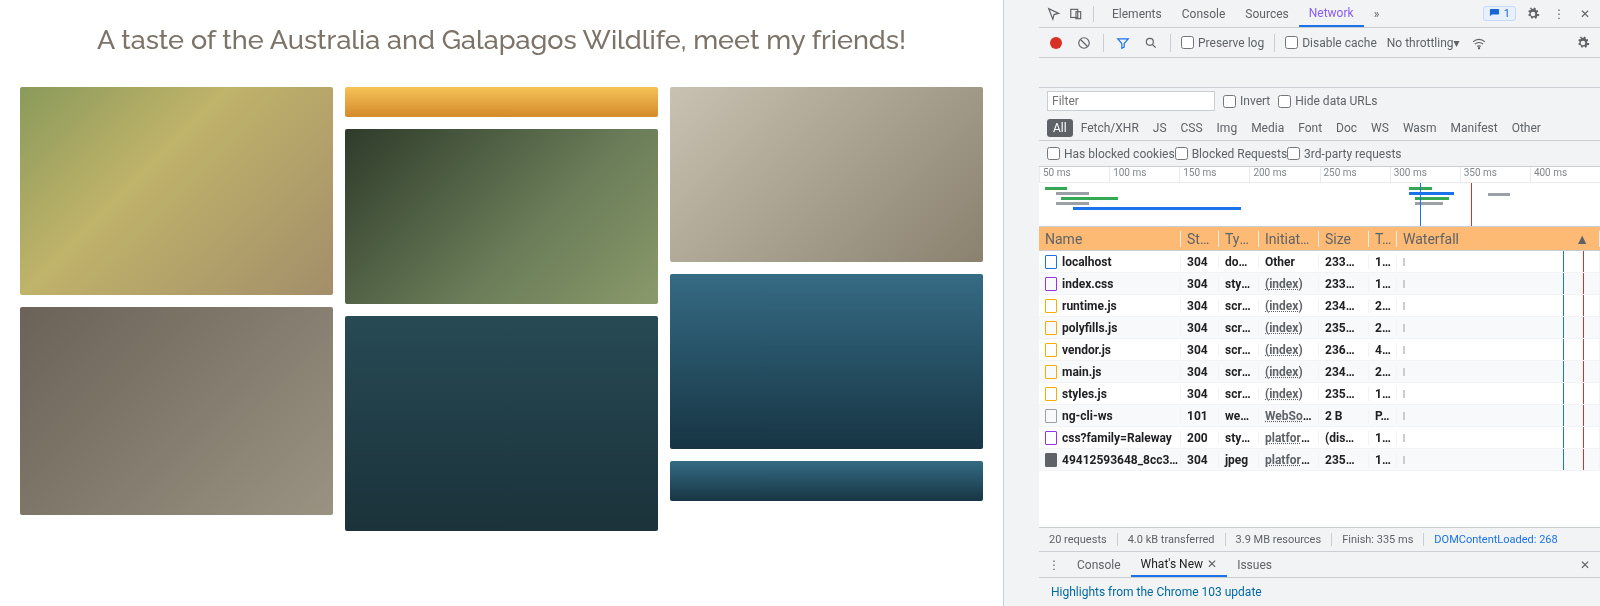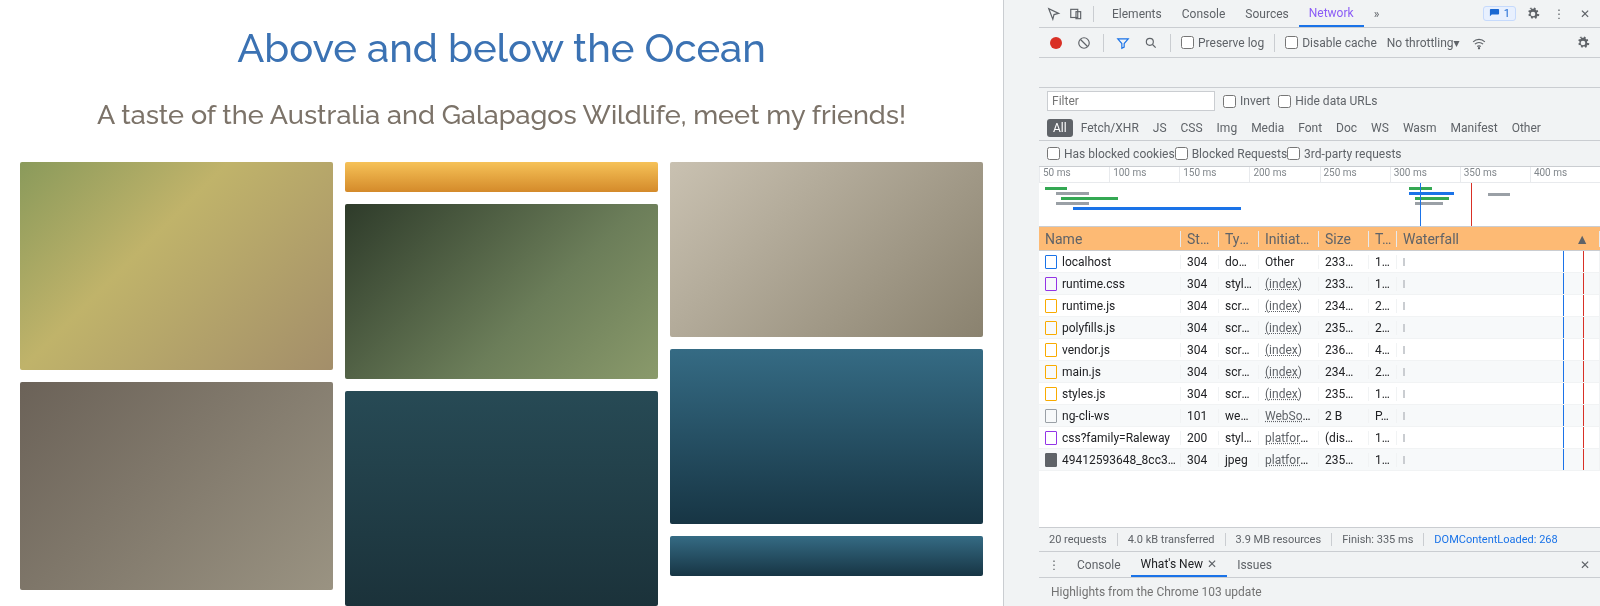--- a/index.html
+++ b/index.html
@@ -66,21 +66,21 @@
   .ov-bar.b { background:#1a73e8; }
   .ov-line { position:absolute; top:0; bottom:0; width:1px; }
 
   
   .req-table { flex:1; display:flex; flex-direction:column; background:#fff; overflow:hidden; }
   .req-head, .req-row { display:grid; grid-template-columns: 142px 38px 40px 60px 50px 28px 1fr; align-items:center; }
   .req-head { height:24px; background:#fdba74; border-bottom:1px solid #cacdd1; font-size:14px; color:#5f6368; }
   .req-head > div { padding:0 6px; border-right:1px solid #e8eaed; white-space:nowrap; overflow:hidden; text-overflow:ellipsis; }
   .req-head .wf { display:flex; justify-content:space-between; padding-right:10px; }
   .req-body { overflow-y:auto; }
-  .req-row { height:22px; font-size:12px; border-bottom:1px solid #f1f3f4; }
+  .req-row { height:22px; font-size:12px; border-bottom:1px solid #f1f3f4;font-weight:bold; }
   .req-row:nth-child(even){ background:#f7f9fa; }
   .req-row > div { padding:0 6px; border-right:1px solid #f1f3f4; white-space:nowrap; overflow:hidden; text-overflow:ellipsis; }
   .req-row .name { display:flex; align-items:center; gap:5px; }
   .file-ico { width:12px; height:14px; border:1px solid; display:inline-block; border-radius:1px; flex-shrink:0; }
   .fi-doc { border-color:#1a73e8; }
   .fi-css { border-color:#9334e6; }
   .fi-js  { border-color:#f9ab00; }
   .fi-ws  { border-color:#9aa0a6; }
   .fi-img { border-color:#5f6368; background:#5f6368; }
   .initiator { text-decoration: underline dotted; color:#5f6368; cursor:pointer; }
@@ -99,29 +99,28 @@
   .status .dcl { color:#1a73e8; border-right:none; }
 
   
   .drawer { border-top:1px solid #cacdd1; background:#f1f3f4; }
   .drawer-tabs { display:flex; align-items:center; height:26px; border-bottom:1px solid #cacdd1; padding:0 6px; gap:4px; }
   .drawer-tabs .ico { width:18px; height:18px; display:flex; align-items:center; justify-content:center; color:#5f6368; }
   .drtab { padding:0 10px; height:100%; display:flex; align-items:center; color:#5f6368; cursor:pointer; gap:4px; }
   .drtab.active { color:#202124; border-bottom:2px solid #1a73e8; }
   .drtab .x { font-size:12px; color:#5f6368; }
   .drawer-tabs .spacer { margin-left:auto; }
-  .drawer-body { height:28px; display:flex; align-items:center; padding:0 12px; font-size:12px; color:#737373; }
+  .drawer-body { height:28px; display:flex; align-items:center; padding:0 12px; font-size:12px; color:#0369a1; }
 
   svg { display:block; }
 </style>
 </head>
 <body>
 
 <div class="page">
-  <h1>Above and below the Ocean</h1>
   <h2>A taste of the Australia and Galapagos Wildlife, meet my friends!</h2>
   <div class="gallery">
     <div class="tile t1"></div>
     <div class="tile t2"></div>
     <div class="tile t3"></div>
     <div class="tile t4"></div>
     <div class="tile t5"></div>
     <div class="tile t6"></div>
     <div class="tile t7"></div>
     <div class="tile t8"></div>
@@ -328,21 +327,21 @@
               <span class="seg ttfb" style="left:4%;width:2%"></span>
               <span class="seg dl" style="left:6%;width:2%"></span>
             </div>
             <span class="vline" style="left:82%;background:#1a73e8"></span>
             <span class="vline" style="left:92%;background:#d93025"></span>
           </div>
         </div>
         <div class="req-row">
           <div class="name">
             <span class="file-ico fi-css"></span>
-            <span>runtime.css</span>
+            <span>index.css</span>
           </div>
           <div>304</div>
           <div>styl…</div>
           <div><span class="initiator">(index)</span></div>
           <div>233…</div>
           <div>1…</div>
           <div class="wfcell">
             <div class="wfmini">
               <span class="seg pre" style="left:4%;width:4%"></span>
               <span class="seg ttfb" style="left:8%;width:6%"></span>

